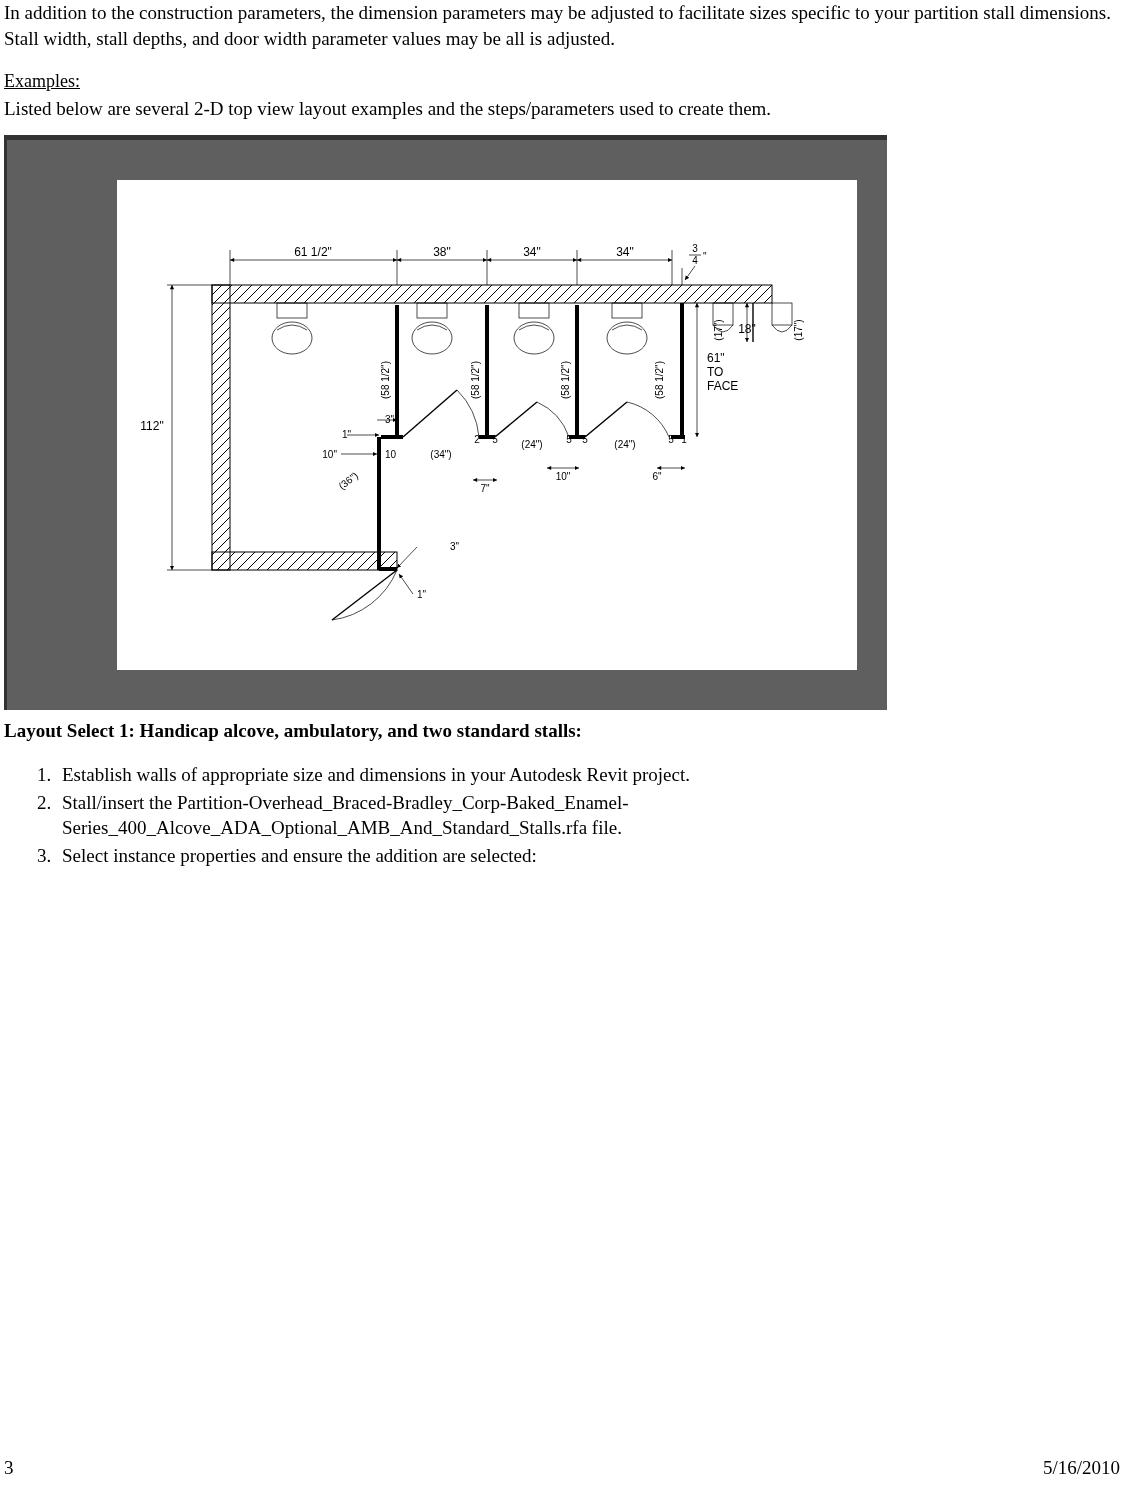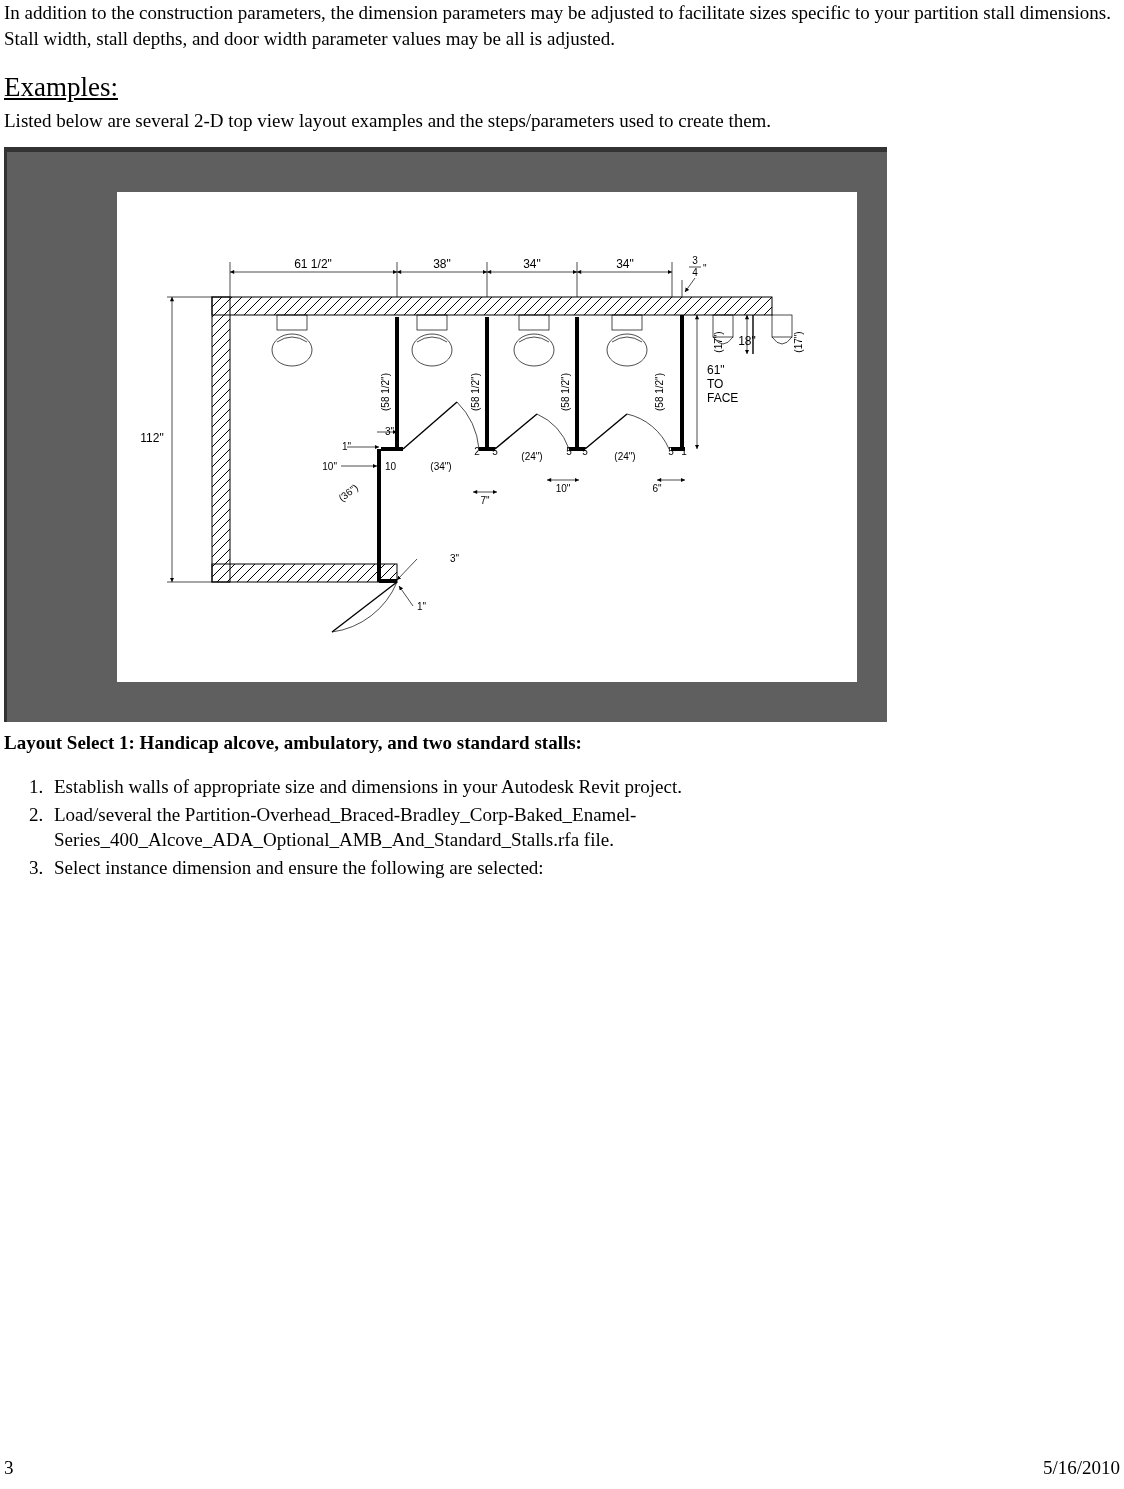--- a/index.html
+++ b/index.html
@@ -9,21 +9,21 @@
       margin: 0;
       padding: 0 4px;
       color: #000;
       width: 1124px;
       box-sizing: border-box;
     }
     .para {
       margin: 0 0 18px 0;
     }
     .section-title {
-      font-size: 27px;
+      font-size: 18px;
       text-decoration: underline;
       margin: 18px 0 2px 0;
     }
     .figure-wrap {
       background: #5f5f5f;
       width: 880px;
       height: 570px;
       margin: 14px 0 8px 0;
       position: relative;
       border-top: 5px solid #333;
@@ -45,21 +45,21 @@
     .caption {
       font-weight: bold;
       margin: 6px 0 18px 0;
     }
     ol.steps {
       margin: 0 0 0 22px;
       padding: 0 0 0 22px;
     }
     ol.steps li {
       padding-left: 6px;
-      margin: 2px 0;
+      margin: 2px 8px;
     }
     .footer {
       position: fixed;
       bottom: 8px;
       left: 0;
       right: 0;
       width: 1124px;
       padding: 0 4px;
       box-sizing: border-box;
       font-size: 19px;
@@ -260,20 +260,20 @@
         <line x1="296" y1="414" x2="282" y2="394" class="thin" marker-end="url(#arr)"></line>
       </g>
     </svg>
   </div>
 </div>
 
 <div class="caption">Layout Select 1: Handicap alcove, ambulatory, and two standard stalls:</div>
 
 <ol class="steps">
   <li>Establish walls of appropriate size and dimensions in your Autodesk Revit project.</li>
-  <li>Load/several the Partition-Overhead_Braced-Bradley_Corp-Baked_Enamel-Series_400_Alcove_ADA_Optional_AMB_And_Standard_Stalls.rfa file.</li>
-  <li>Select instance dimension and ensure the following are selected:</li>
+  <li>Stall/insert the Partition-Overhead_Braced-Bradley_Corp-Baked_Enamel-Series_400_Alcove_ADA_Optional_AMB_And_Standard_Stalls.rfa file.</li>
+  <li>Select instance properties and ensure the addition are selected:</li>
 </ol>
 
 <div class="footer">
   <span class="page-num">3</span>
   <span class="date">5/16/2010</span>
 </div>
 
 </body></html>

